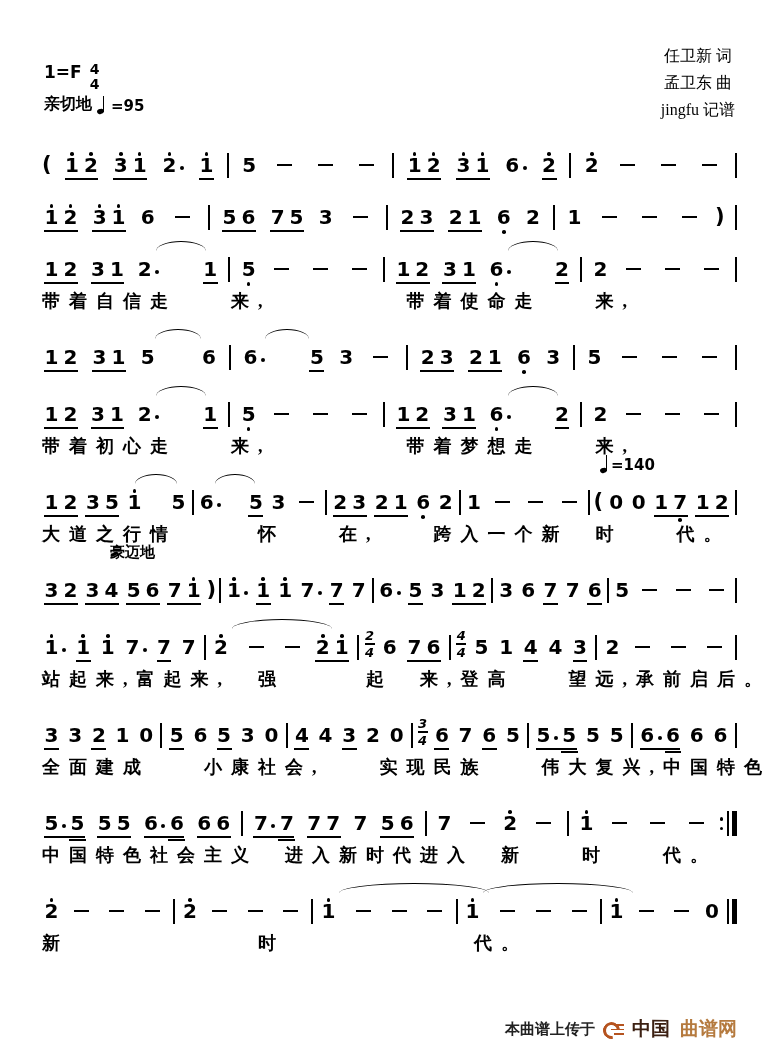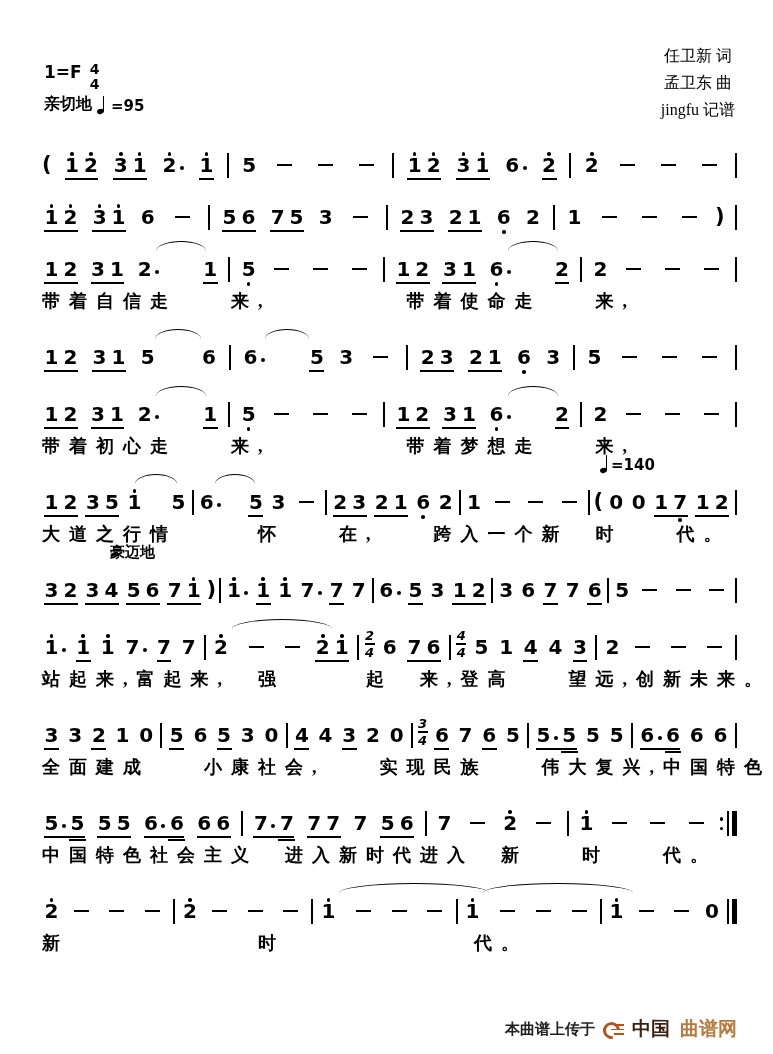--- a/index.html
+++ b/index.html
@@ -723,21 +723,21 @@
           <i></i>
         </span>
         <span class="dash">
           <i></i>
         </span>
         <span class="dash">
           <i></i>
         </span>
         <span class="bar"></span>
       </div>
-      <div class="lyr">站起来,富起来,　强　　　起　来,登高　　望远,创新未来。</div>
+      <div class="lyr">站起来,富起来,　强　　　起　来,登高　　望远,承前启后。</div>
     </div>
     <div class="block haslyr">
       <div class="mline">
         <span class="grp">
           <span class="nt">3</span>
           <i class="gul" style="bottom: -2px;"></i>
         </span>
         <span class="grp">
           <span class="nt">3</span>
         </span>

